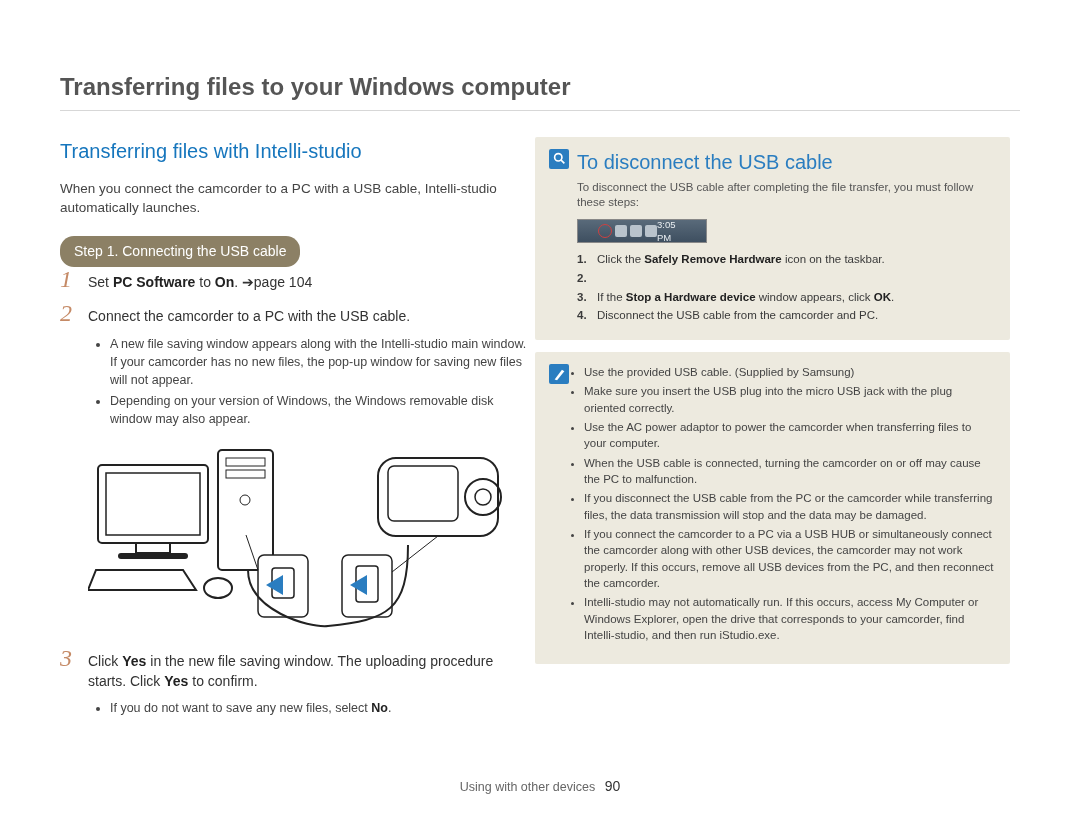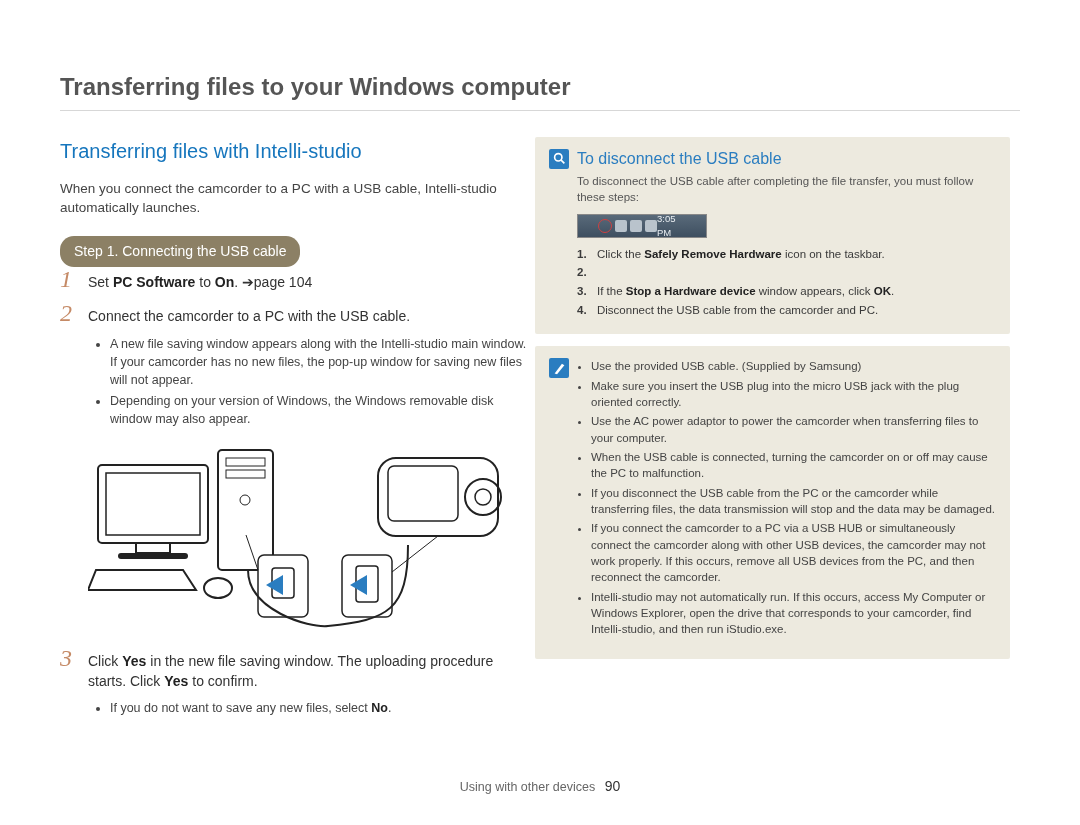--- a/index.html
+++ b/index.html
@@ -111,21 +111,21 @@
     background: #2a7dc0;
     color: #fff;
     display: flex; align-items: center; justify-content: center;
     border-radius: 2px;
     font-size: 13px;
     font-weight: bold;
     flex-shrink: 0;
   }
   .panel-title {
     color: #2a7dc0;
-    font-size: 16px;
+    font-size: 20px;
     font-weight: 400;
     margin-top: -1px;
   }
   .panel-subtext {
     font-size: 11.5px;
     color: #555;
     padding-left: 28px;
     margin-bottom: 8px;
     line-height: 1.38;
   }
@@ -161,21 +161,21 @@
     width: 14px;
     flex-shrink: 0;
   }
   .small-bullets {
     padding-left: 28px;
   }
   .small-bullets li {
     font-size: 11.5px;
     color: #444;
     list-style: disc;
-    margin-left: 14px;
+    margin-left: 7px;
     line-height: 1.42;
     margin-bottom: 3px;
   }
   .footer {
     position: absolute;
     bottom: 28px;
     left: 0;
     width: 100%;
     text-align: center;
     font-size: 12.5px;

